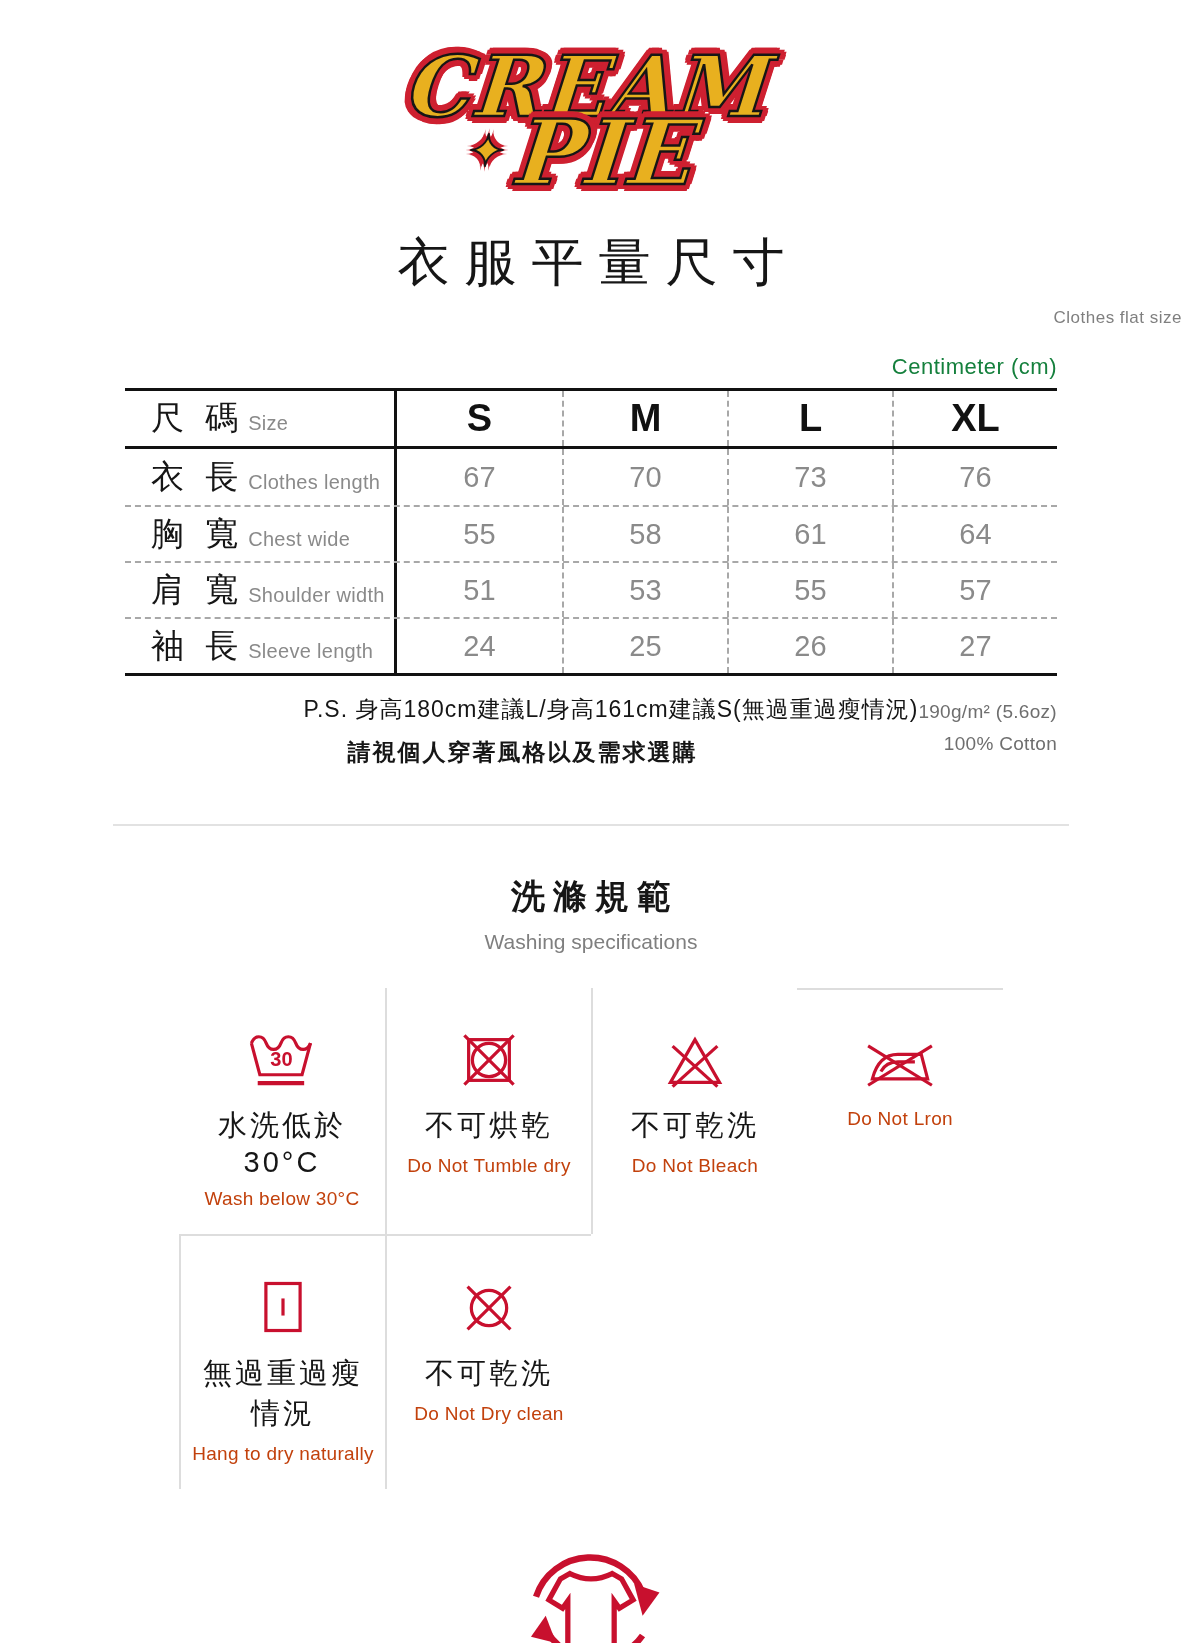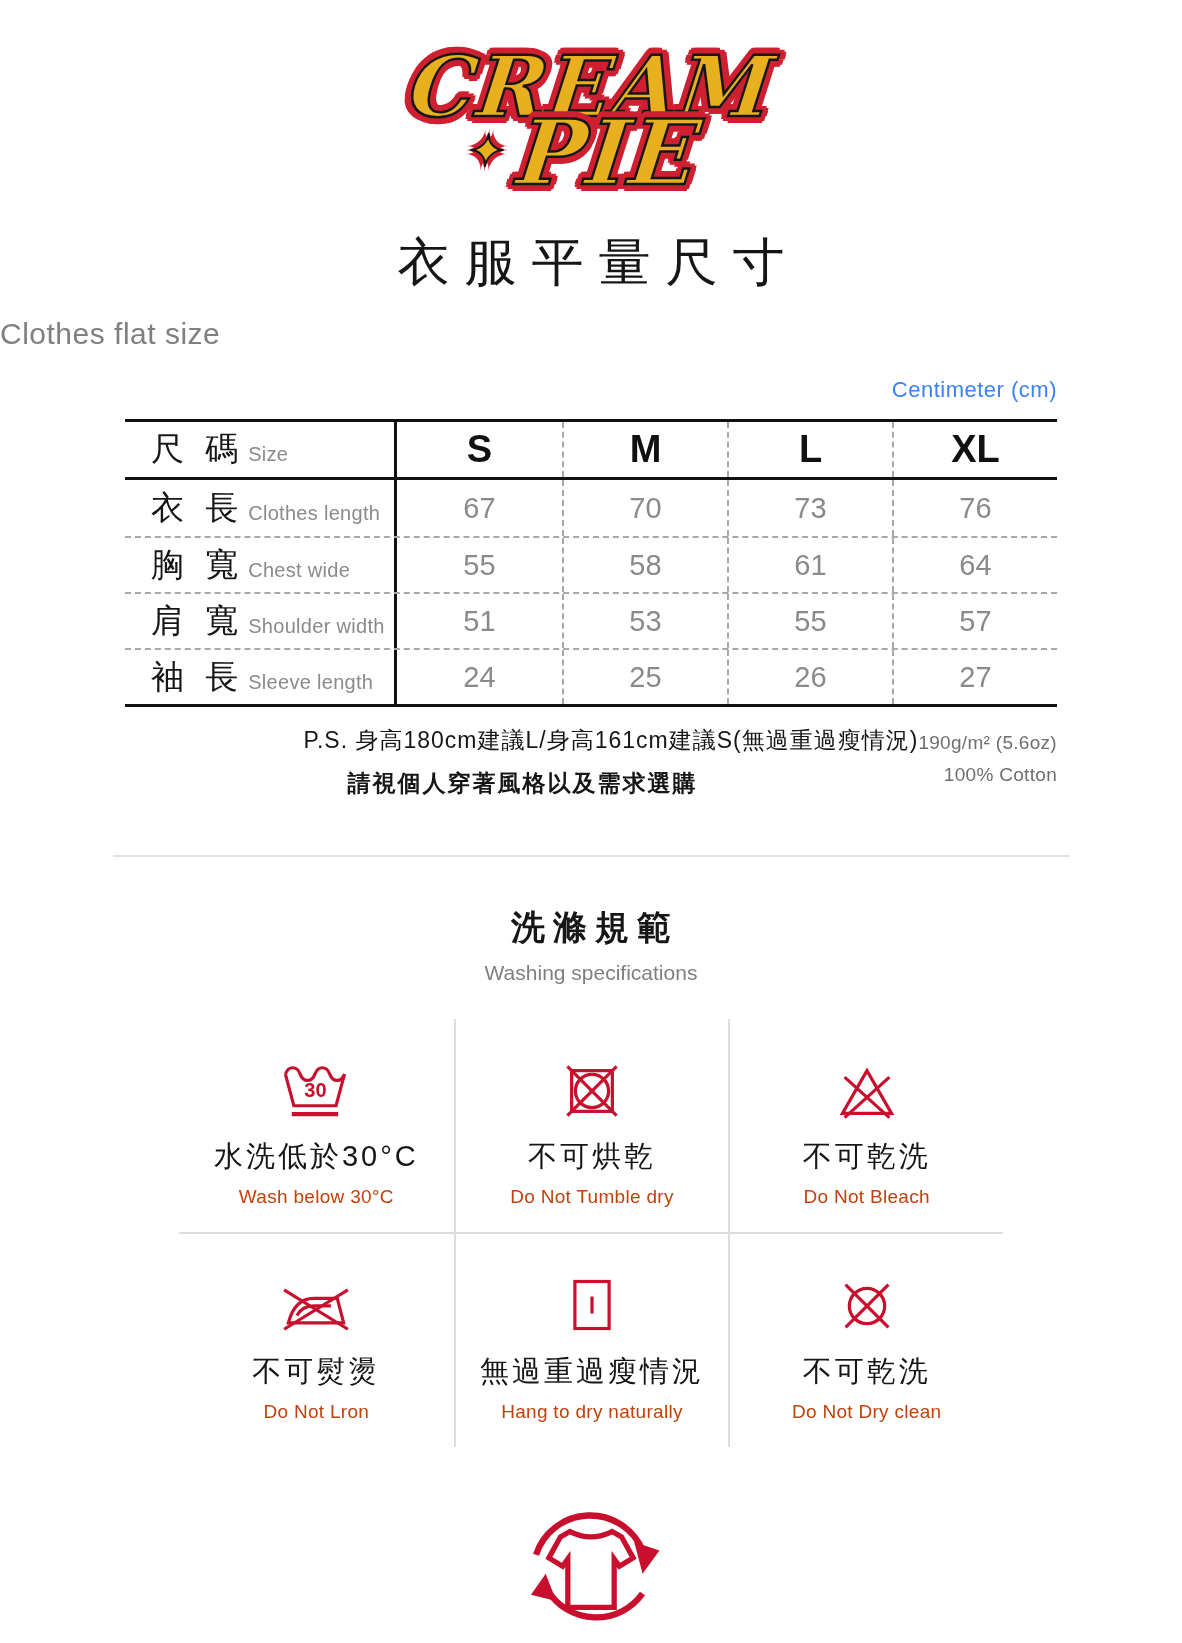--- a/index.html
+++ b/index.html
@@ -29,24 +29,24 @@
   .logo-row2  { text-align:center; margin-top:-14px; }
   .logo-line2 { font-size:90px; margin-left:14px; }
   .logo-star  { display:inline-block; font-style:normal; font-size:44px; vertical-align:18px;
                 color:#E8B01F; -webkit-text-stroke:2px #161616;
                 text-shadow:-5px 0 0 #CE2030,5px 0 0 #CE2030,0 -5px 0 #CE2030,0 5px 0 #CE2030,
                 -4px -4px 0 #CE2030,4px 4px 0 #CE2030,-4px 4px 0 #CE2030,4px -4px 0 #CE2030; }
 
   
   .main-title { text-align:center; margin-top:34px; font-size:52px; font-weight:500;
                 letter-spacing:15px; text-indent:15px; color:#161616; }
-  .main-sub   { text-align:left; margin-top:19px; font-size:30px; color:#7f7f7f; letter-spacing:0.5px; }
-
-  .unit-row { width:932px; margin:26px auto 16px; text-align:right;
-              font-size:22px; color:#3b82f6; letter-spacing:0.5px; }
+  .main-sub   { text-align:right; margin-top:10px; font-size:17px; color:#7f7f7f; letter-spacing:0.5px; }
+
+  .unit-row { width:932px; margin:26px auto 8px; text-align:right;
+              font-size:22px; color:#15803d; letter-spacing:0.5px; }
 
   
   .size-table { width:932px; margin:8px auto 0;
                 border-top:3px solid #111; border-bottom:3px solid #111; }
   .t-row { display:grid; grid-template-columns:272px 1fr 1fr 1fr 1fr; height:56px; }
   .t-row.t-header { height:58px; border-bottom:3px solid #111; }
   .t-body + .t-body { border-top:2px dashed #a8a8a8; }
   .t-label-cell { border-right:3px solid #111; height:100%;
                   display:flex; align-items:center; gap:4px; padding-left:26px; }
   .t-label-zh { font-size:33px; color:#161616; letter-spacing:6px; white-space:pre; }
@@ -64,21 +64,21 @@
   .fabric { text-align:right; color:#6e6e6e; font-size:19px; line-height:1.7; letter-spacing:0.3px; padding-top:2px; }
 
   
   .divider { width:956px; margin:56px auto 0; border-top:2px solid #e2e2e2; }
 
   
   .wash-title { text-align:center; margin-top:48px; font-size:34px; font-weight:700;
                 letter-spacing:8px; text-indent:8px; color:#161616; }
   .wash-sub { text-align:center; margin-top:10px; font-size:21px; color:#7f7f7f; }
 
-  .wash-grid { width:824px; margin:34px auto 0; display:grid; grid-template-columns:1fr 1fr 1fr; }
+  .wash-grid { width:824px; margin:34px auto 0; display:grid; grid-template-columns:1fr 1fr 1fr 1fr; }
   .w-cell { padding:30px 8px 24px; text-align:center; }
   .w-cell.bl { border-left:2px solid #ddd; }
   .w-cell.bt { border-top:2px solid #ddd; }
   .w-icon { height:72px; display:flex; align-items:flex-end; justify-content:center; margin-bottom:16px; }
   .w-zh { font-size:29px; color:#161616; letter-spacing:3px; }
   .w-en { font-size:19px; color:#c2410c; margin-top:9px; letter-spacing:0.3px; }
 
   
   .footer { text-align:center; margin-top:34px; }
   .footer-icon { display:flex; justify-content:center; }
@@ -218,21 +218,20 @@
 
     <div class="w-cell bt">
       <div class="w-icon">
         <svg width="68" height="56" viewBox="0 0 64 52" fill="none" stroke="#C8102E" stroke-width="3">
           <path d="M6 40 H58 L52 17 H30 Q12 17 6 40 Z"></path>
           <path d="M14 33 Q19 24 30 24 H46"></path>
           <line x1="2" y1="9" x2="62" y2="46"></line>
           <line x1="62" y1="9" x2="2" y2="46"></line>
         </svg>
       </div>
-      <div class="w-zh">不可熨燙</div>
       <div class="w-en">Do Not Lron</div>
     </div>
 
     <div class="w-cell bl bt">
       <div class="w-icon">
         <svg width="50" height="62" viewBox="0 0 46 58" fill="none" stroke="#C8102E" stroke-width="3">
           <rect x="7" y="7" width="32" height="44"></rect>
           <line x1="23" y1="21" x2="23" y2="37"></line>
         </svg>
       </div>

